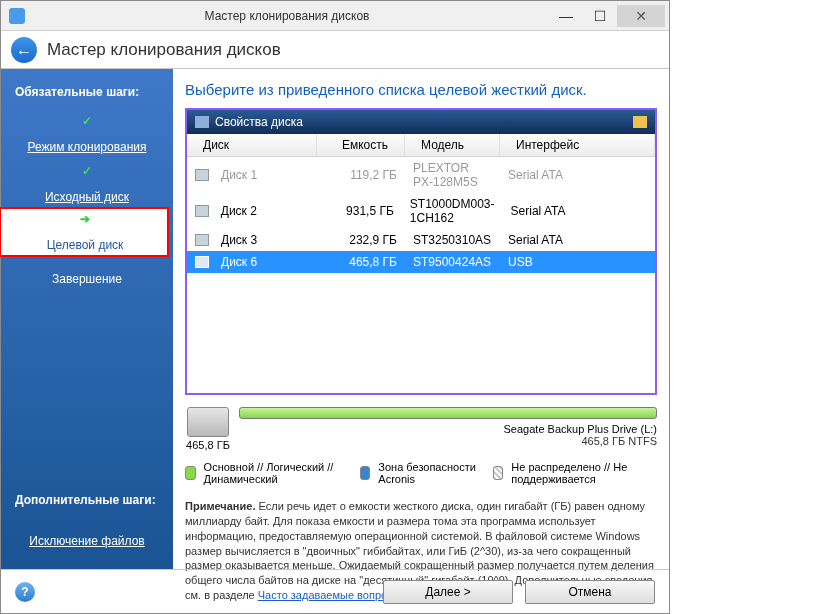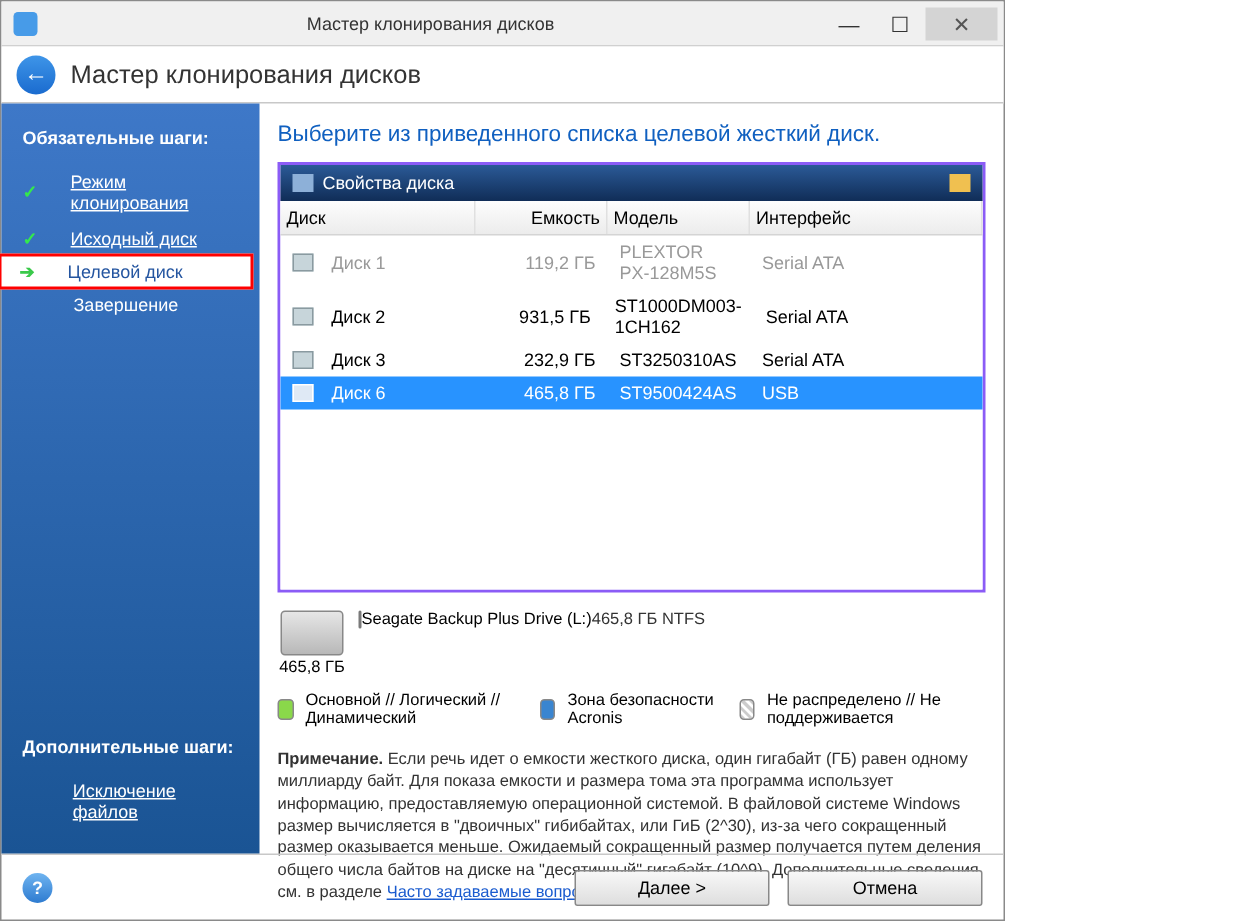--- a/index.html
+++ b/index.html
@@ -14,59 +14,59 @@
 .titlebar .close { width: 48px; height: 22px; background: #d4d4d4; color: #555; display: flex; align-items: center; justify-content: center; font-size: 14px; margin-right:4px;}
 
 .header { height: 38px; display: flex; align-items: center; padding: 0 10px; background: #fff; border-bottom: 1px solid #c8c8c8; }
 .back-btn { width: 26px; height: 26px; border-radius: 50%; background: linear-gradient(#3e95e8,#1a6bcf); display: flex; align-items: center; justify-content: center; color: #fff; font-size: 16px; margin-right: 10px; }
 .header-title { font-size: 17px; color: #333; }
 
 .body { flex: 1; display: flex; min-height: 0; }
 
 .sidebar { width: 172px; background: linear-gradient(#3e78c8,#1a5494); color: #fff; padding-top: 10px; display: flex; flex-direction: column; position: relative; }
 .sidebar-section { font-weight: bold; font-size: 12px; padding: 6px 14px 10px; }
-.sidebar-item { display: flex; align-items: center; padding: 5px 14px; font-size: 12px; gap: 22px; }
+.sidebar-item { display: flex; align-items: center; padding: 5px 14px; font-size: 12px; gap: 12px; flex-direction: column; }
 .sidebar-item.done .lbl { text-decoration: underline; }
 .sidebar-item.active { background: #fff; color: #2455a0; border: 2px solid red; margin: -2px 4px -2px -2px; padding: 3px 10px 3px 12px; }
 .sidebar-item.active .lbl { text-decoration: none; font-weight: normal; }
 .sidebar-bottom { margin-top: auto; padding-bottom: 16px; }
 
 .check-green::before { content: "✓"; color: #34e84d; font-weight: bold; }
 .check-arrow::before { content: "➔"; color: #3ac94a; font-weight: bold; }
 
 .main { flex: 1; display: flex; flex-direction: column; min-width: 0; padding: 8px 12px 0 12px; }
 .main-title { color: #1060c0; font-size: 15px; padding: 4px 0 10px 0; }
 
 .redbox { border: 2px solid #8b5cf6; display: flex; flex-direction: column; }
 .panel-header { height: 24px; background: linear-gradient(#2b5a97,#102d57); color: #fff; display: flex; align-items: center; padding: 0 8px; font-size: 12px; }
 .panel-header .phicon { width: 14px; height: 12px; background: #8db0d8; margin-right: 6px; }
 .panel-header .filler { flex: 1; }
 .panel-header .noteicon { width: 14px; height: 12px; background: #f0c050; }
 
 .table { flex: 1; background: #fff; font-size: 12px; }
 .thead { display: flex; background: linear-gradient(#fdfdfd,#ececec); border-bottom: 1px solid #d4d4d4; }
-.thead div { padding: 4px 4px; border-right: 1px solid #e0e0e0; }
+.thead div { padding: 4px 16px; border-right: 1px solid #e0e0e0; }
 .col-disk { width: 130px; }
 .col-cap { width: 88px; text-align: right; }
 .col-model { flex: 1; }
 .col-if { width: 155px; }
 
 .trow { display: flex; align-items: center; padding: 2px 0; }
 .trow .cell { padding: 2px 8px; }
 .trow .disk-icon { width: 14px; height: 12px; background: #c7d5da; border: 1px solid #8a9aa0; margin-left: 8px; margin-right: 4px; display:inline-block; }
 .trow.dim { color: #999; }
 .trow.sel { background: #2893ff; color: #fff; }
 .trow.sel .disk-icon { background: #dfe9f5; border-color:#fff; }
 
 .spacer { flex: 1; min-height: 120px; }
 
 .drive-summary { display: flex; margin-top: 12px; font-size: 11px; gap: 8px; align-items:stretch; }
 .drive-sumicon { width:46px; display:flex; flex-direction:column; align-items:center; justify-content:flex-end; }
 .drive-sumicon .hdd { width:42px; height:30px; background:linear-gradient(#e6e6e6,#b8b8b8); border:1px solid #888; border-radius:3px; margin-bottom:2px;}
-.drive-sumcol { flex:1; display:flex; flex-direction:row;text-align:right; }
+.drive-sumcol { flex:1; display:flex; flex-direction:column;text-align:right; }
 .prog { height: 12px; border: 1px solid #7a7a7a; border-radius: 3px; background: linear-gradient(#c8f29b,#8ad84a); margin-bottom:4px; }
 .drive-sumname {}
 .drive-sumline { color:#333; }
 
 .legend { display: flex; align-items: center; gap: 8px; font-size: 11px; margin-top: 10px; padding-bottom: 8px; }
 .leg-box { width: 14px; height: 14px; border-radius: 3px; border: 1px solid #888; }
 .leg-green { background: #8ad84a; }
 .leg-blue { background: #3a85d0; }
 .leg-hatch { background: repeating-linear-gradient(45deg,#ccc,#ccc 2px,#fff 2px,#fff 4px); }
 

